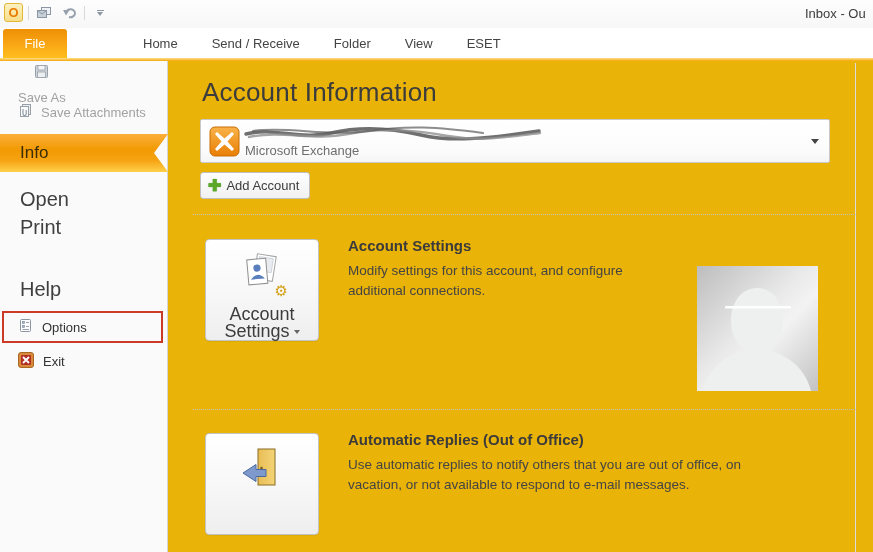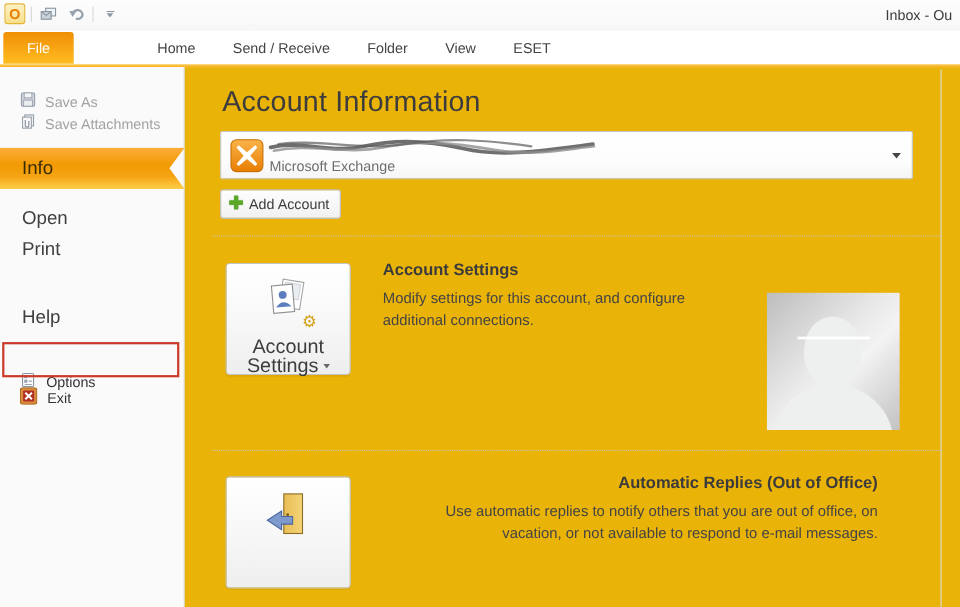--- a/index.html
+++ b/index.html
@@ -25,21 +25,21 @@
     background:linear-gradient(#ee8f04,#f7a312 45%,#ffbe1f); color:#fff; font-size:13px;
     display:flex; align-items:center; justify-content:center; }
   .tabs { display:flex; margin-left:81px; height:29px; align-items:center; }
   .tab { padding:0 17px; font-size:13px; color:#444; cursor:default; }
   .accent-line { height:3px; background:linear-gradient(#ffd threshol); background:linear-gradient(#ffdf8e,#f3a80b); }
 
   
   .backstage { display:flex; height:491px; }
   .sidebar { position:relative; width:168px; background:#fafafa; border-right:1px solid #d5d5d5; flex:none; }
   .side-small { position:absolute; left:18px; display:flex; align-items:center; gap:8px; font-size:13px; color:#a2a2a2; height:24px; }
-  .side-big { position:absolute; left:20px; font-size:17px; color:#3f3f3f; height:36px; display:flex; align-items:center; cursor:default; }
+  .side-big { position:absolute; left:20px; font-size:20px; color:#3f3f3f; height:36px; display:flex; align-items:center; cursor:default; }
   .info-tab { position:absolute; left:0; top:73px; width:168px; height:38px;
     background:linear-gradient(180deg,#fcae3c 0%,#f29a02 42%,#f6a414 70%,#ffd04b 100%);
     clip-path:polygon(0 0,100% 0,calc(100% - 14px) 50%,100% 100%,0 100%);
     display:flex; align-items:center; color:#3a2c07; font-size:17px; padding-left:20px; }
   .side-bottom { position:absolute; left:18px; display:flex; align-items:center; gap:9px; font-size:13px; color:#333; height:26px; }
   .red-annotation { position:absolute; left:2px; top:250px; width:161px; height:32px; border:2px solid #cb3927; pointer-events:none; }
 
   
   .main { position:relative; flex:1; background:#eab308; }
   .vdivider { position:absolute; left:687px; top:2px; bottom:0; width:1px; background:#dcdcdc; }
@@ -115,21 +115,21 @@
       <div class="tab">View</div>
       <div class="tab">ESET</div>
     </div>
   </div>
   <div class="accent-line"></div>
 
   <div class="backstage">
 
     <div class="sidebar">
 
-      <div class="side-small" style="top:19px;">
+      <div class="side-small" style="top:3px;flex-direction:column;">
         <span>
           <svg width="15" height="15" viewBox="0 0 15 15">
             <rect x="1.5" y="1.5" width="12" height="12" rx="1" fill="#cfd4da" stroke="#98a0a9"></rect>
             <rect x="4" y="1.5" width="7" height="4.5" fill="#f3f5f7" stroke="#98a0a9" stroke-width=".8"></rect>
             <rect x="3.5" y="8" width="8" height="5.5" fill="#eceff2" stroke="#98a0a9" stroke-width=".8"></rect>
           </svg>
         </span>
         <span>Save As</span>
       </div>
 
@@ -151,21 +151,21 @@
       <div class="side-big" style="top:120px;">
         <span>Open</span>
       </div>
       <div class="side-big" style="top:148px;">
         <span>Print</span>
       </div>
       <div class="side-big" style="top:210px;">
         <span>Help</span>
       </div>
 
-      <div class="side-bottom" style="top:253px;margin-top:20px;">
+      <div class="side-bottom" style="top:253px;">
         <span>
           <svg width="15" height="15" viewBox="0 0 15 15">
             <rect x="2.5" y="1.5" width="10" height="12" rx="1" fill="#fdfdfd" stroke="#8a96a2"></rect>
             <rect x="4.5" y="3.5" width="2" height="2" fill="#9fb6cf" stroke="#7b8896" stroke-width=".6"></rect>
             <line x1="8" y1="4.5" x2="11" y2="4.5" stroke="#9aa4ae"></line>
             <rect x="4.5" y="7.5" width="2" height="2" fill="#9fb6cf" stroke="#7b8896" stroke-width=".6"></rect>
             <line x1="8" y1="8.5" x2="11" y2="8.5" stroke="#9aa4ae"></line>
             <line x1="4.5" y1="11.5" x2="11" y2="11.5" stroke="#9aa4ae"></line>
           </svg>
         </span>
@@ -272,20 +272,20 @@
                 <stop offset="0" stop-color="#e9bd55"></stop>
                   <stop offset="1" stop-color="#f4d478"></stop>
               </linearGradient>
             </defs>
             <rect x="18" y="3" width="17" height="36" fill="url(#door)" stroke="#8a6d24"></rect>
             <circle cx="21.5" cy="22" r="1.3" fill="#7a5f1c"></circle>
             <polygon points="3,27 16,18.5 16,23.5 26,23.5 26,30.5 16,30.5 16,35.5" fill="#7e99cc" stroke="#4a68a0"></polygon>
           </svg>
         </span>
       </div>
-      <div class="section-text" style="top:370px;text-align:right;">
+      <div class="section-text" style="top:370px;">
         <div class="section-title">Automatic Replies (Out of Office)</div>
         <div class="section-desc desc-2">Use automatic replies to notify others that you are out of office, on vacation, or not available to respond to e-mail messages.</div>
       </div>
 
     </div>
   </div>
 </div>
 
 </body></html>

